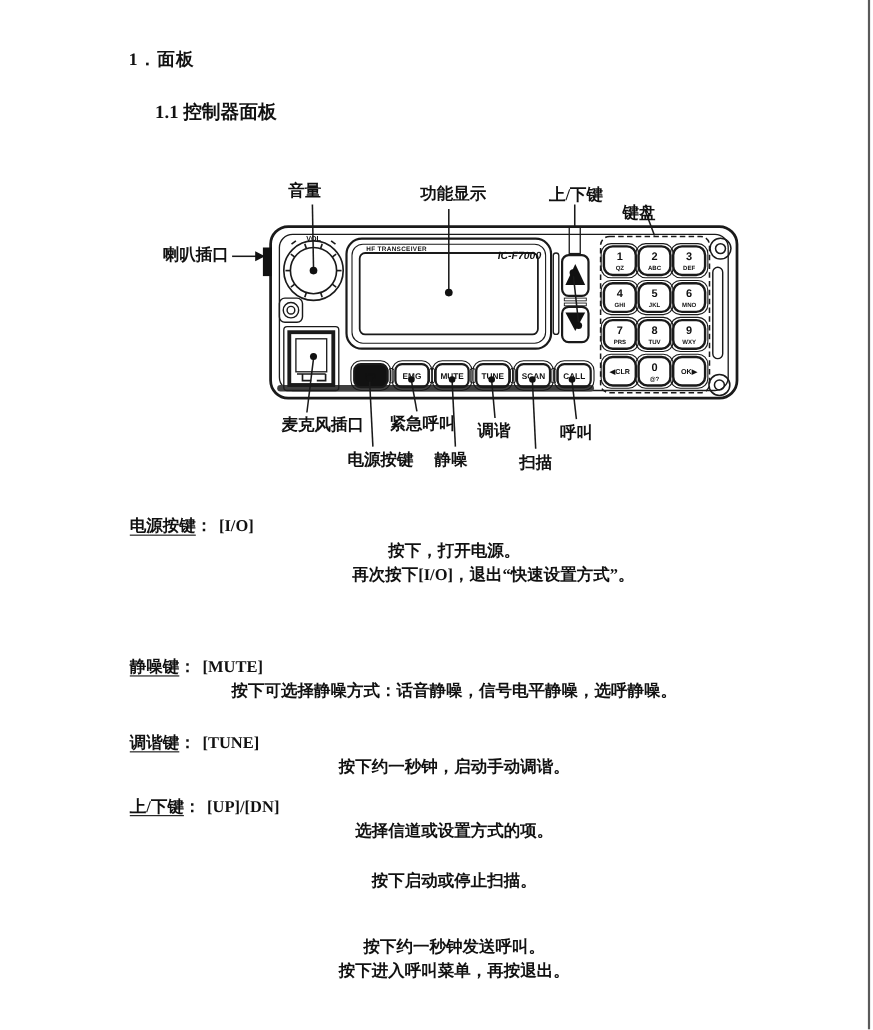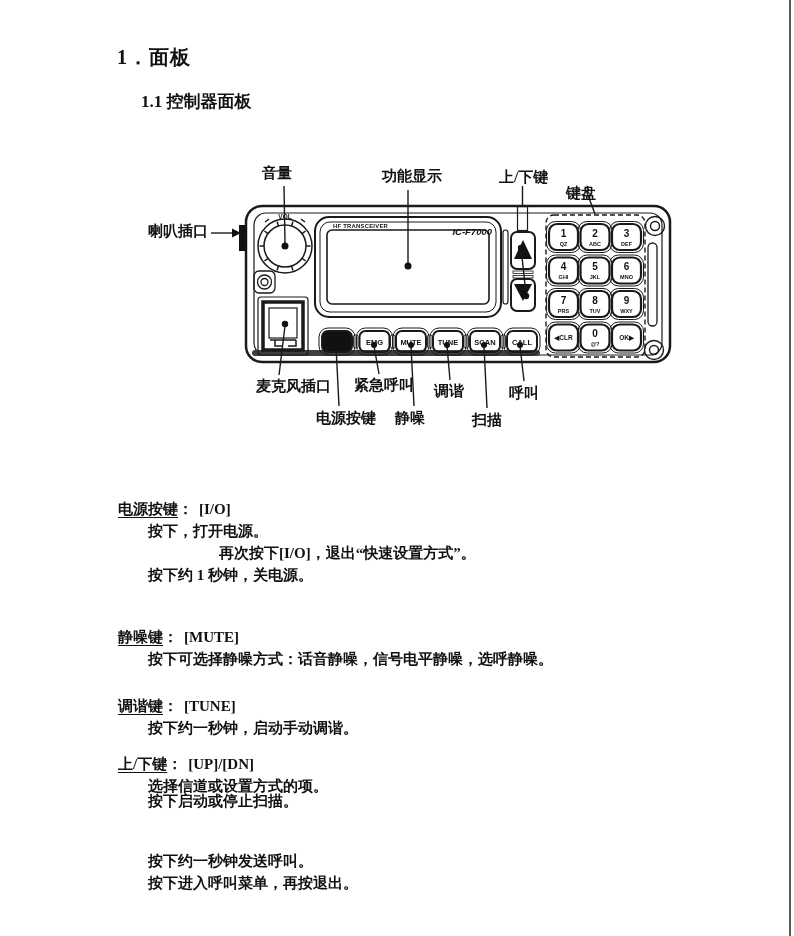--- a/index.html
+++ b/index.html
@@ -1,28 +1,28 @@
 <!DOCTYPE html>
 <html><head>
 <meta charset="utf-8">
 <style>
   * { margin:0; padding:0; box-sizing:border-box; }
   html,body { width:794px; height:936px; background:#fff; overflow:hidden; }
   body { position:relative; font-family:"Liberation Serif", serif; color:#111; }
   .abs { position:absolute; }
-  .page-title { left:117px; top:44px; font-size:20px; font-weight:700; letter-spacing:1px; }
+  .page-title { left:117px; top:44px; font-size:16px; font-weight:700; letter-spacing:1px; }
   .page-subtitle { left:117px; top:90px; font-size:17px; font-weight:700;margin-left:24px; }
   .right-border { left:789px; top:0; width:2px; height:936px; background:#5a5a5a; }
   .callout { position:absolute; font-size:15px; font-weight:700; white-space:nowrap; }
   svg text { font-family:"Liberation Sans", sans-serif; fill:#111; }
   .section { position:absolute; left:118px; width:560px; font-size:15px; font-weight:700; }
-  .sec-header { height:22px; line-height:22px; white-space:nowrap;margin-top:30px; }
+  .sec-header { height:22px; line-height:22px; white-space:nowrap; }
   .sec-header .term { text-decoration:underline; text-underline-offset:3px; }
   .sec-header .key { margin-left:6px; font-family:"Liberation Serif", serif; }
-  .line { height:22px; line-height:22px; white-space:nowrap; }
+  .line { height:22px; line-height:22px; white-space:nowrap;text-align:center; }
   .ind1 { margin-left:30px; }
   .ind2 { margin-left:101px; }
 </style>
 </head>
 <body>
 
 <div class="abs right-border"></div>
 
 <h1 class="abs page-title">1．面板</h1>
 <h2 class="abs page-subtitle">1.1 控制器面板</h2>
@@ -255,21 +255,20 @@
 <div class="callout" style="left:354px;top:376px">紧急呼叫</div>
 <div class="callout" style="left:395px;top:409px">静噪</div>
 <div class="callout" style="left:434px;top:382px">调谐</div>
 <div class="callout" style="left:472px;top:411px">扫描</div>
 <div class="callout" style="left:509px;top:384px">呼叫</div>
 
 <div class="section" style="top:468px">
   <div class="sec-header"><span class="term">电源按键</span><span>：</span><span class="key">[I/O]</span></div>
   <div class="line ind1">按下，打开电源。</div>
   <div class="line ind2">再次按下[I/O]，退出“快速设置方式”。</div>
-  <div class="line ind1">按下约 1 秒钟，关电源。</div>
 </div>
 
 <div class="section" style="top:596px">
   <div class="sec-header"><span class="term">静噪键</span><span>：</span><span class="key">[MUTE]</span></div>
   <div class="line ind1">按下可选择静噪方式：话音静噪，信号电平静噪，选呼静噪。</div>
 </div>
 
 <div class="section" style="top:665px">
   <div class="sec-header"><span class="term">调谐键</span><span>：</span><span class="key">[TUNE]</span></div>
   <div class="line ind1">按下约一秒钟，启动手动调谐。</div>

